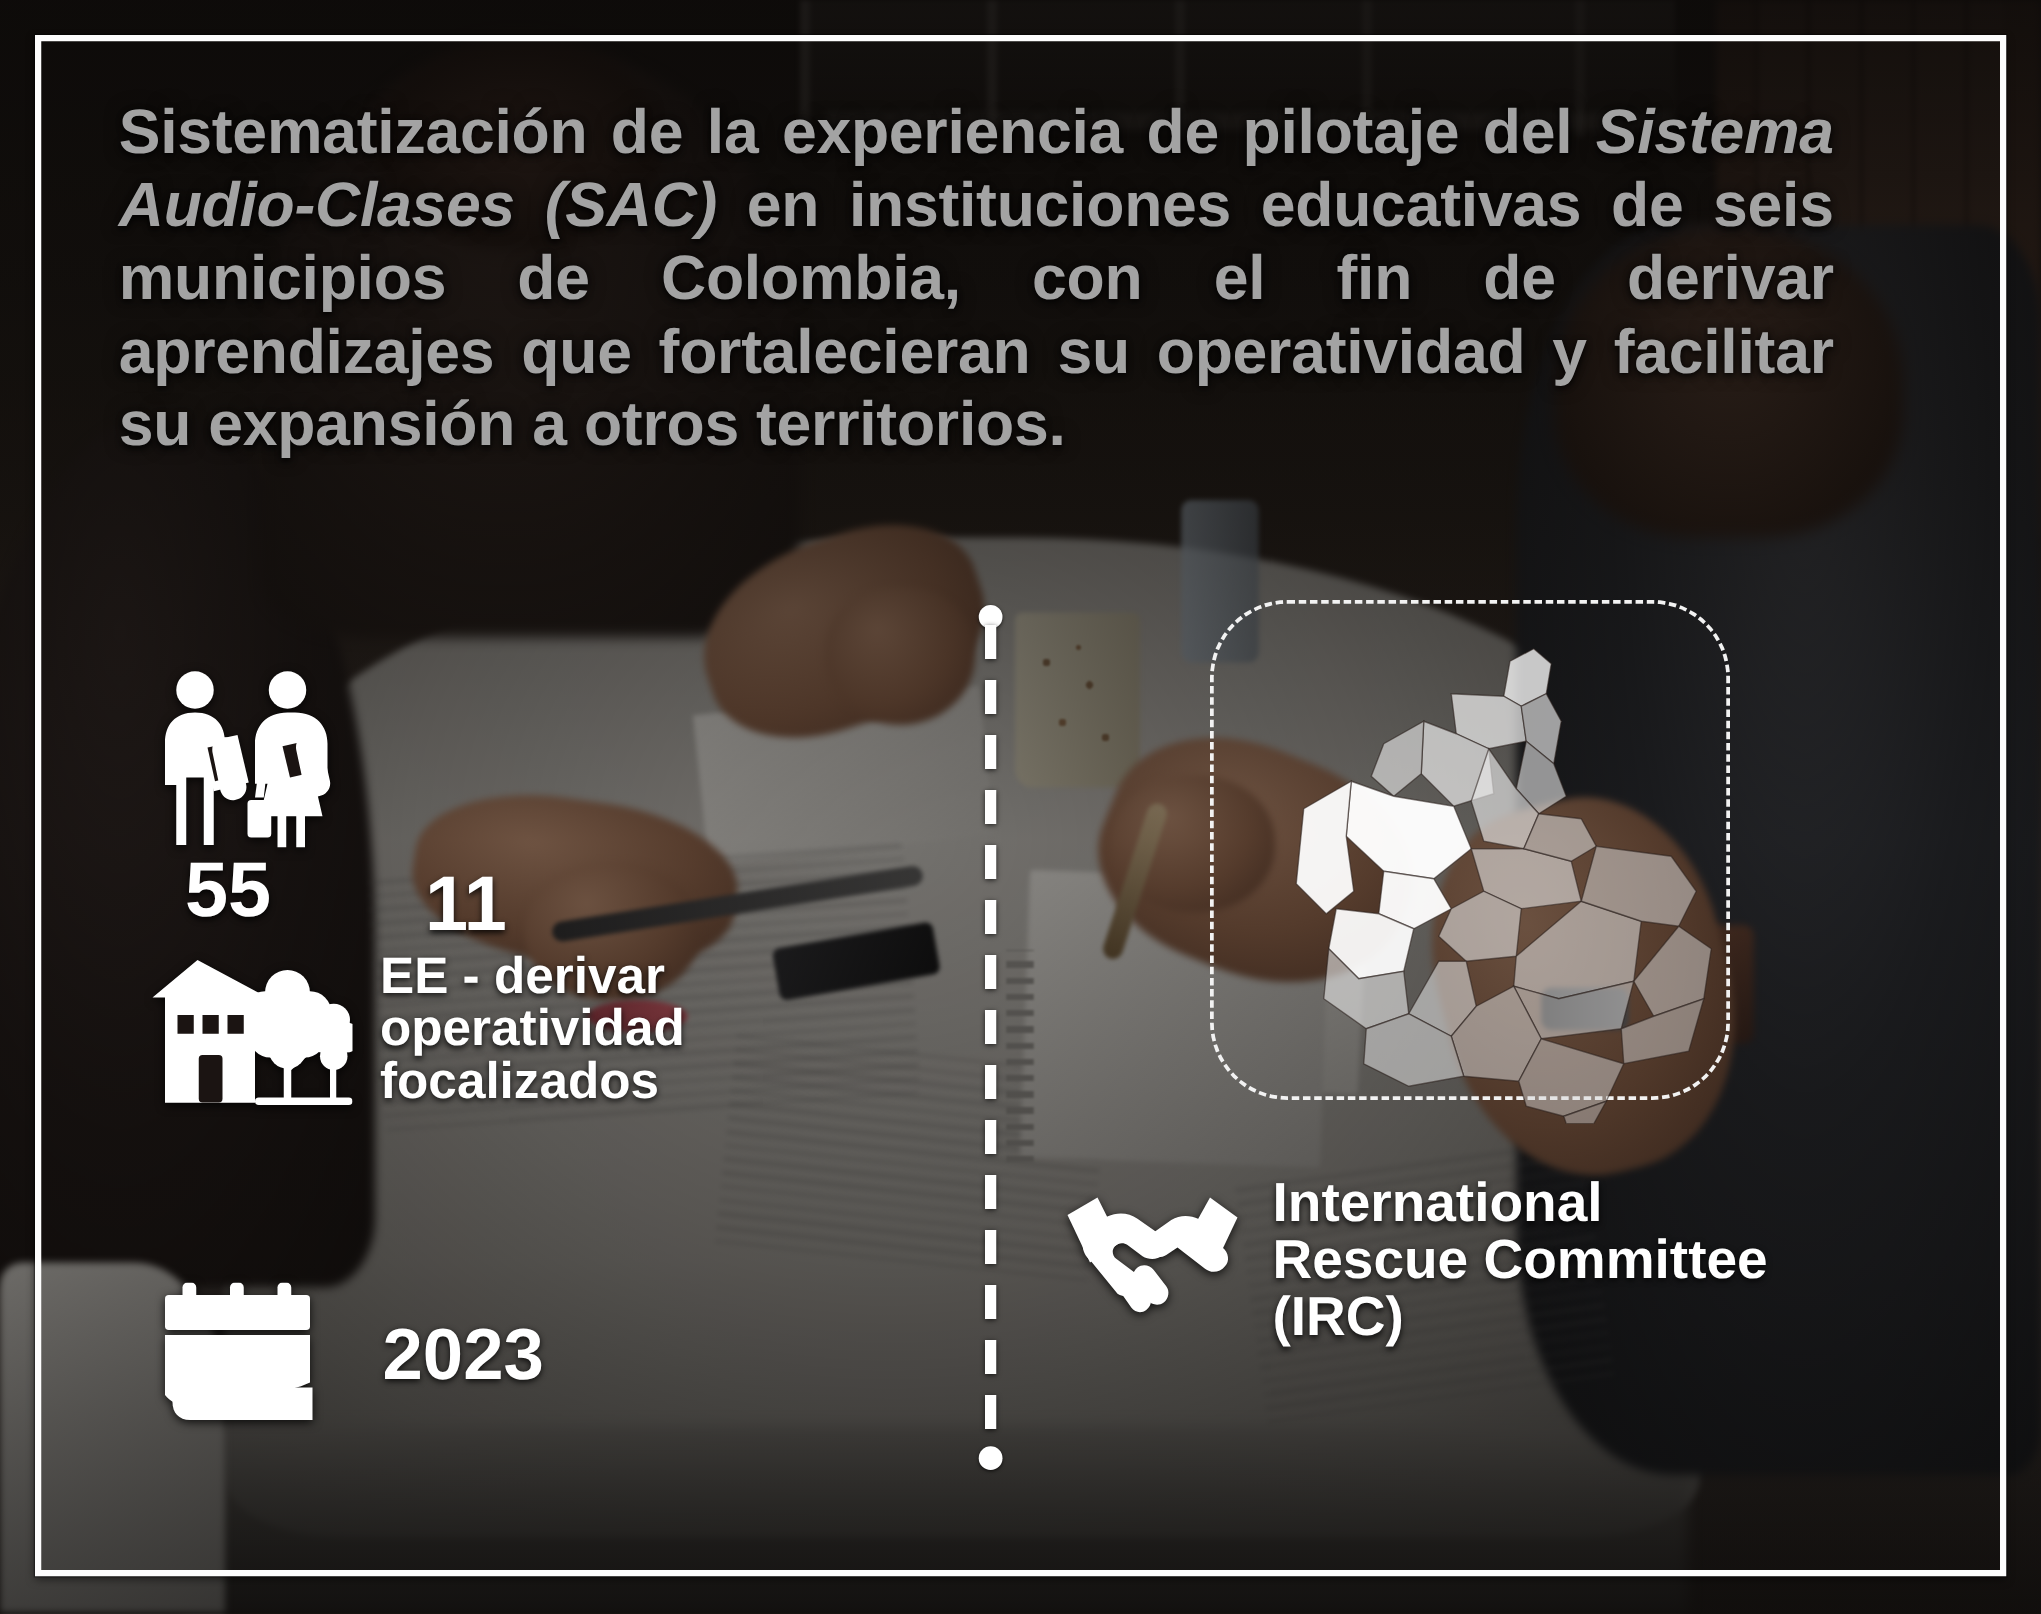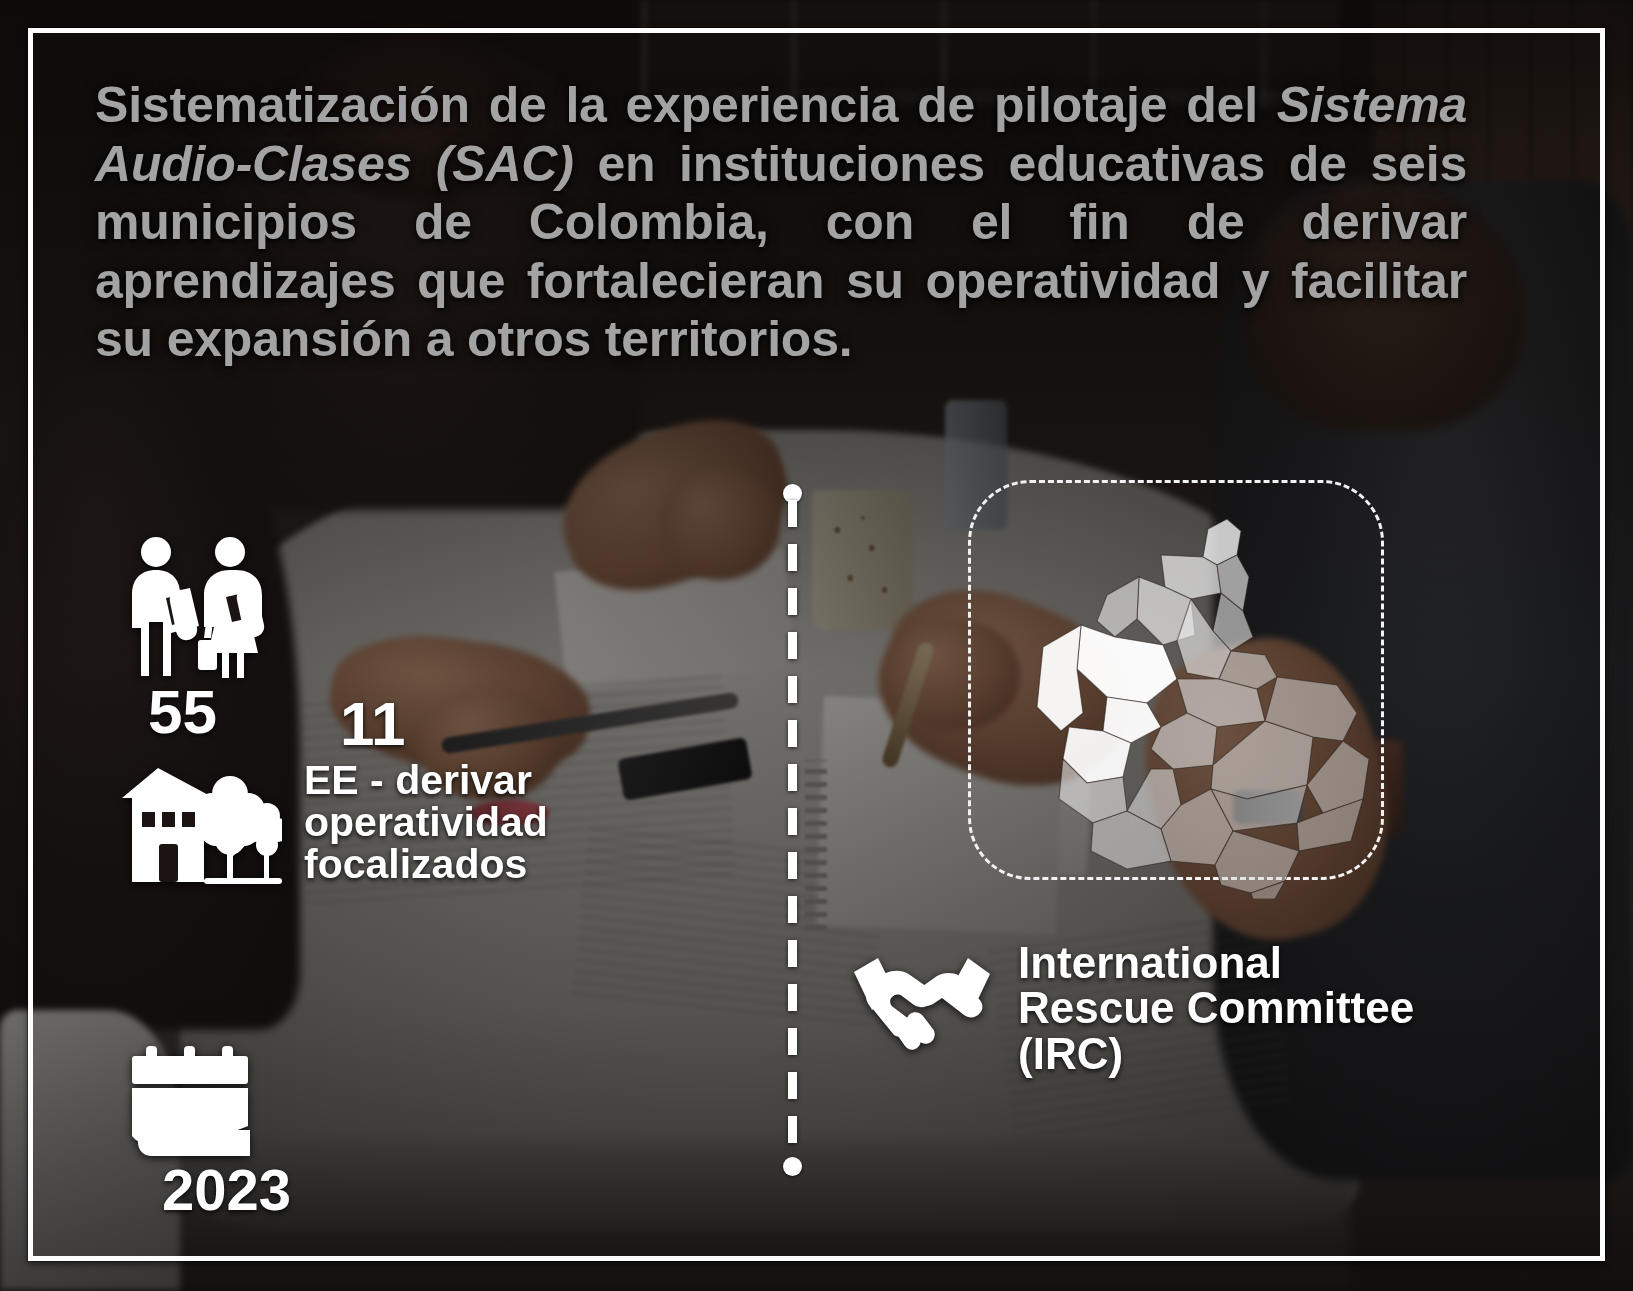--- a/index.html
+++ b/index.html
@@ -149,21 +149,21 @@
   .stat{position:absolute;display:flex;align-items:flex-start;}
   .stat .ico{flex:0 0 auto;filter:drop-shadow(0 2px 4px rgba(0,0,0,.8));}
   .stat .txt{padding-left:22px;}
   .num{font-size:62px;font-weight:bold;line-height:.98;
     text-shadow:0 2px 5px rgba(0,0,0,.85);}
   .lbl{font-size:41px;font-weight:bold;line-height:1.02;
     text-shadow:0 2px 5px rgba(0,0,0,.85);}
 
   .stat-actores{left:14px;top:26px;flex-direction:column;}
   .stat-ee{left:0px;top:250px;}
-  .stat-year{left:6px;top:536px;flex-direction:column;}
+  .stat-year{left:6px;top:516px;align-items:center;}
   .stat-ee .num{position:absolute;left:228px;top:-66px;}
   .stat-year .num{font-size:58px;padding-left:44px;}
 
   
   .mapwrap{position:absolute;left:968px;top:480px;width:416px;height:400px;
     border:3px dashed #f2f2f2;border-radius:62px;}
   .mapwrap svg{position:absolute;left:-6px;top:-14px;}
 
   
   .org{position:absolute;left:848px;top:940px;display:flex;align-items:flex-start;color:#fff;}

